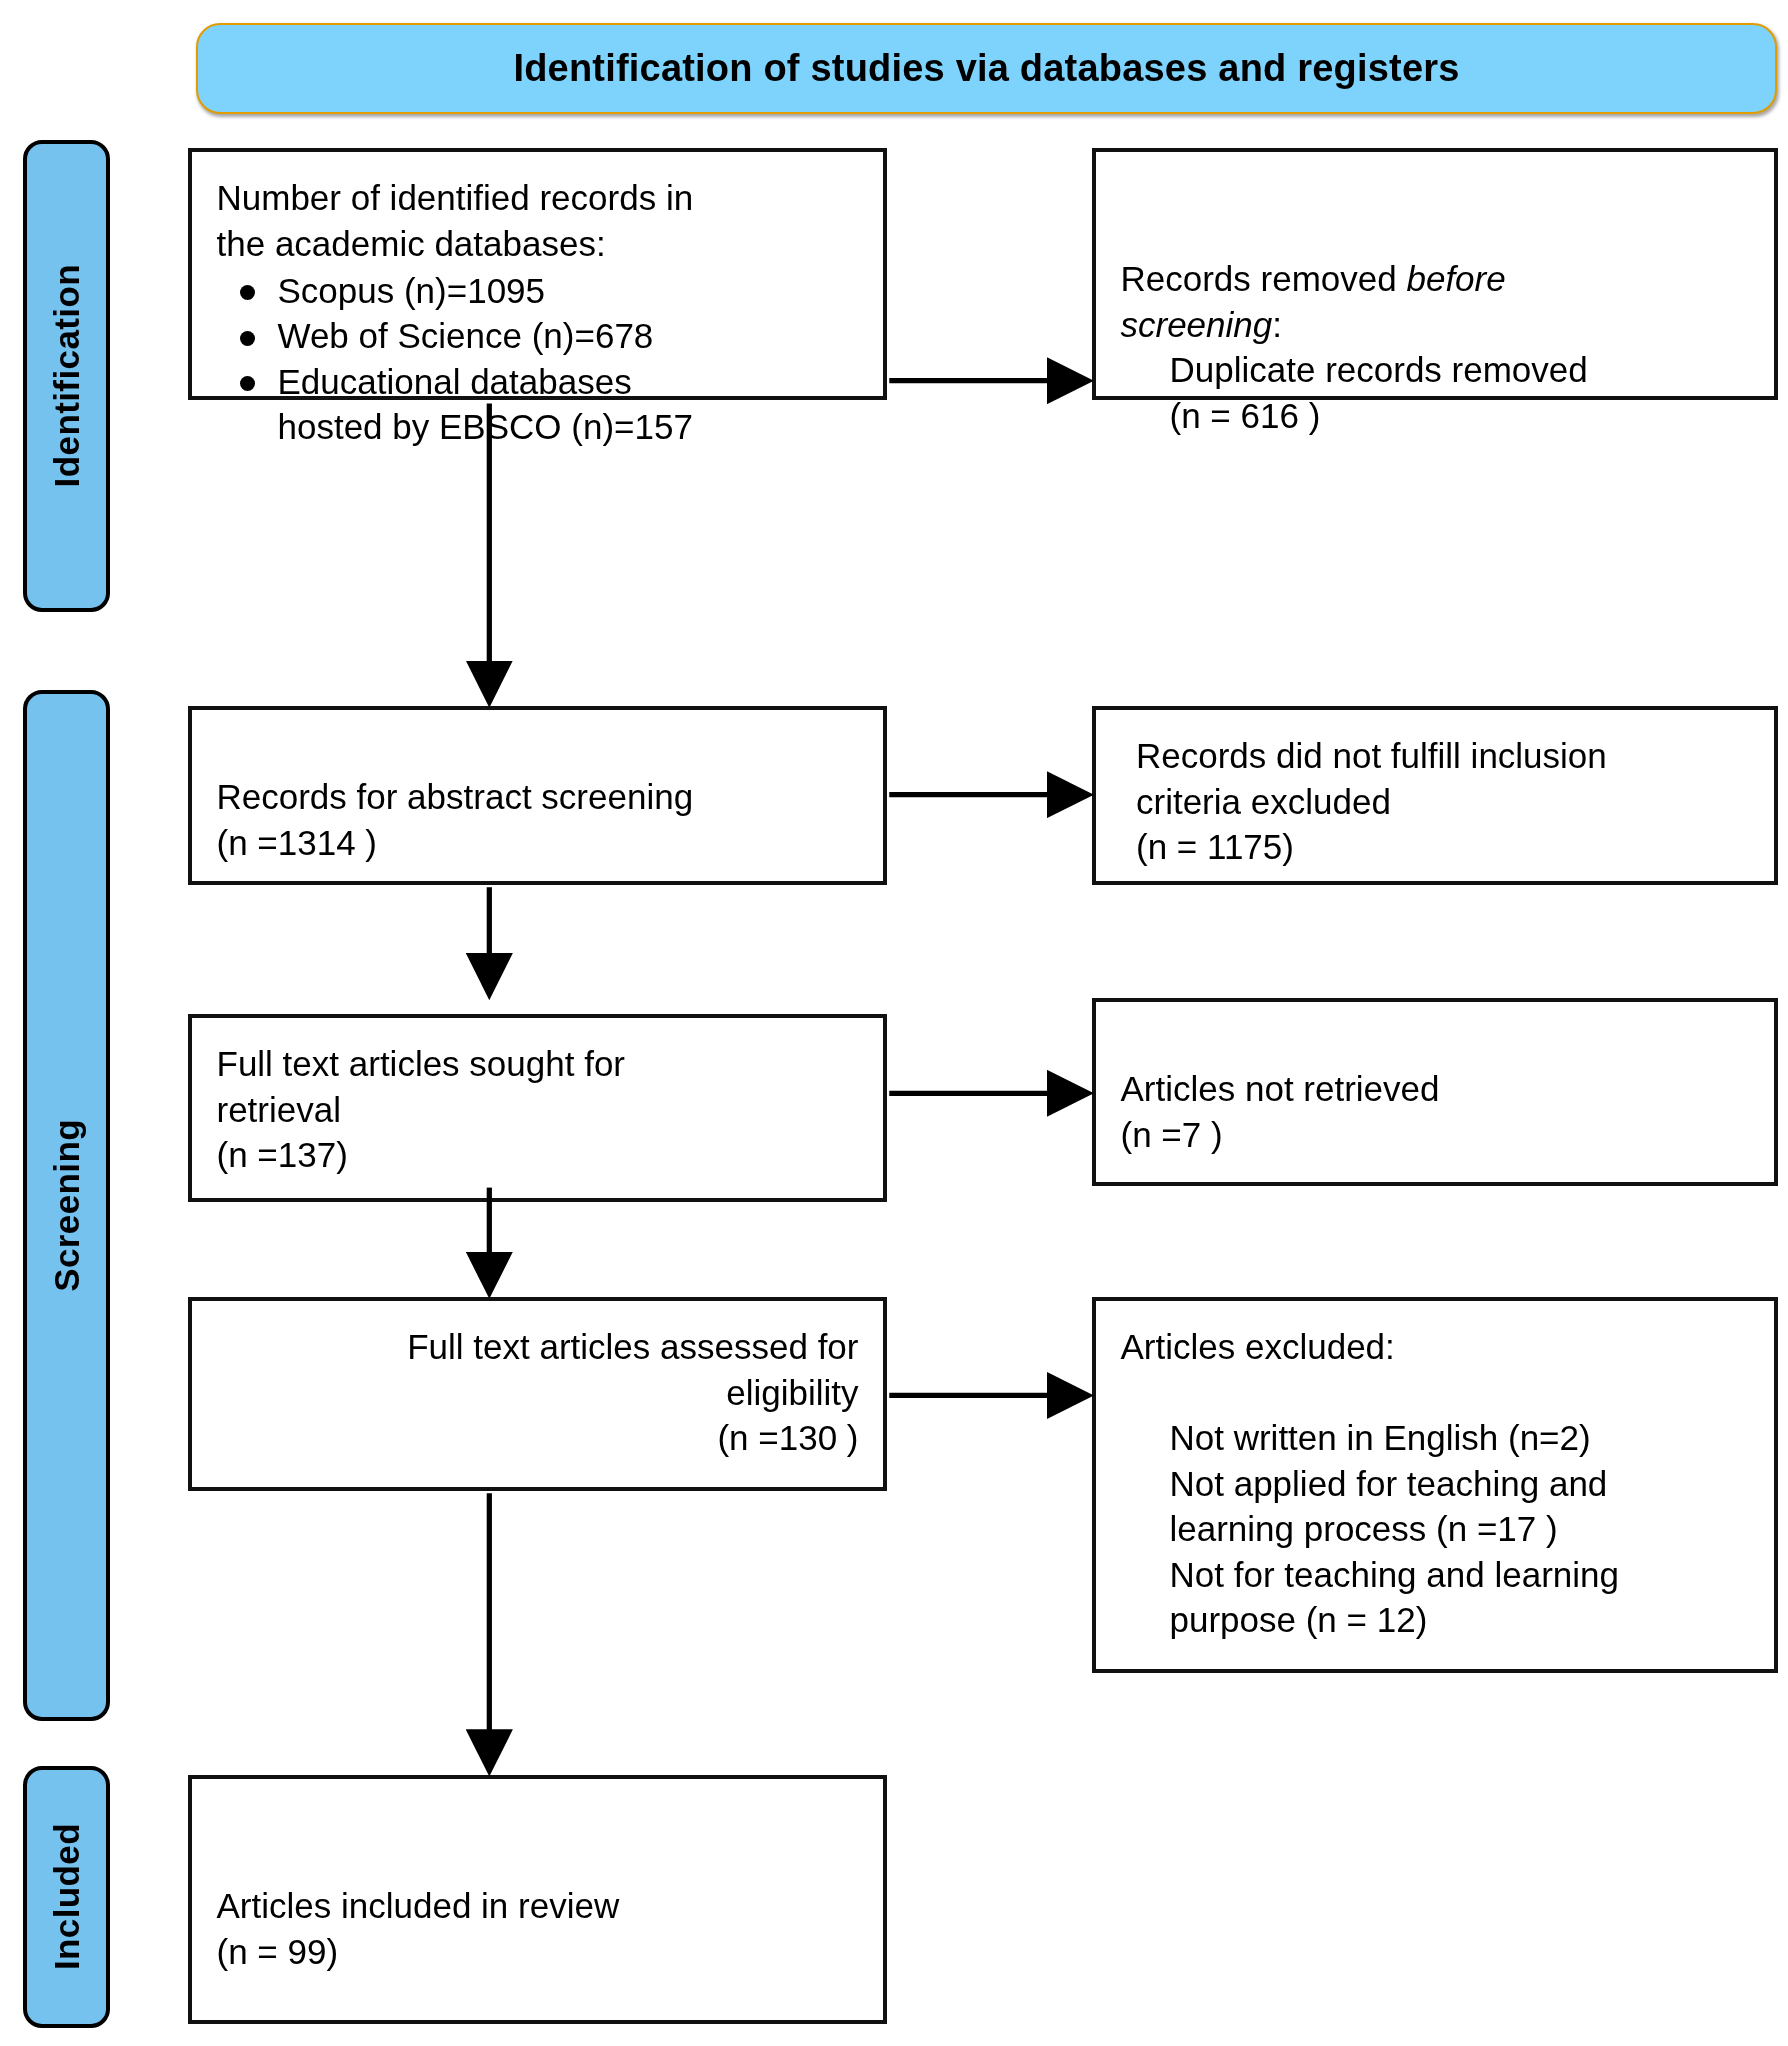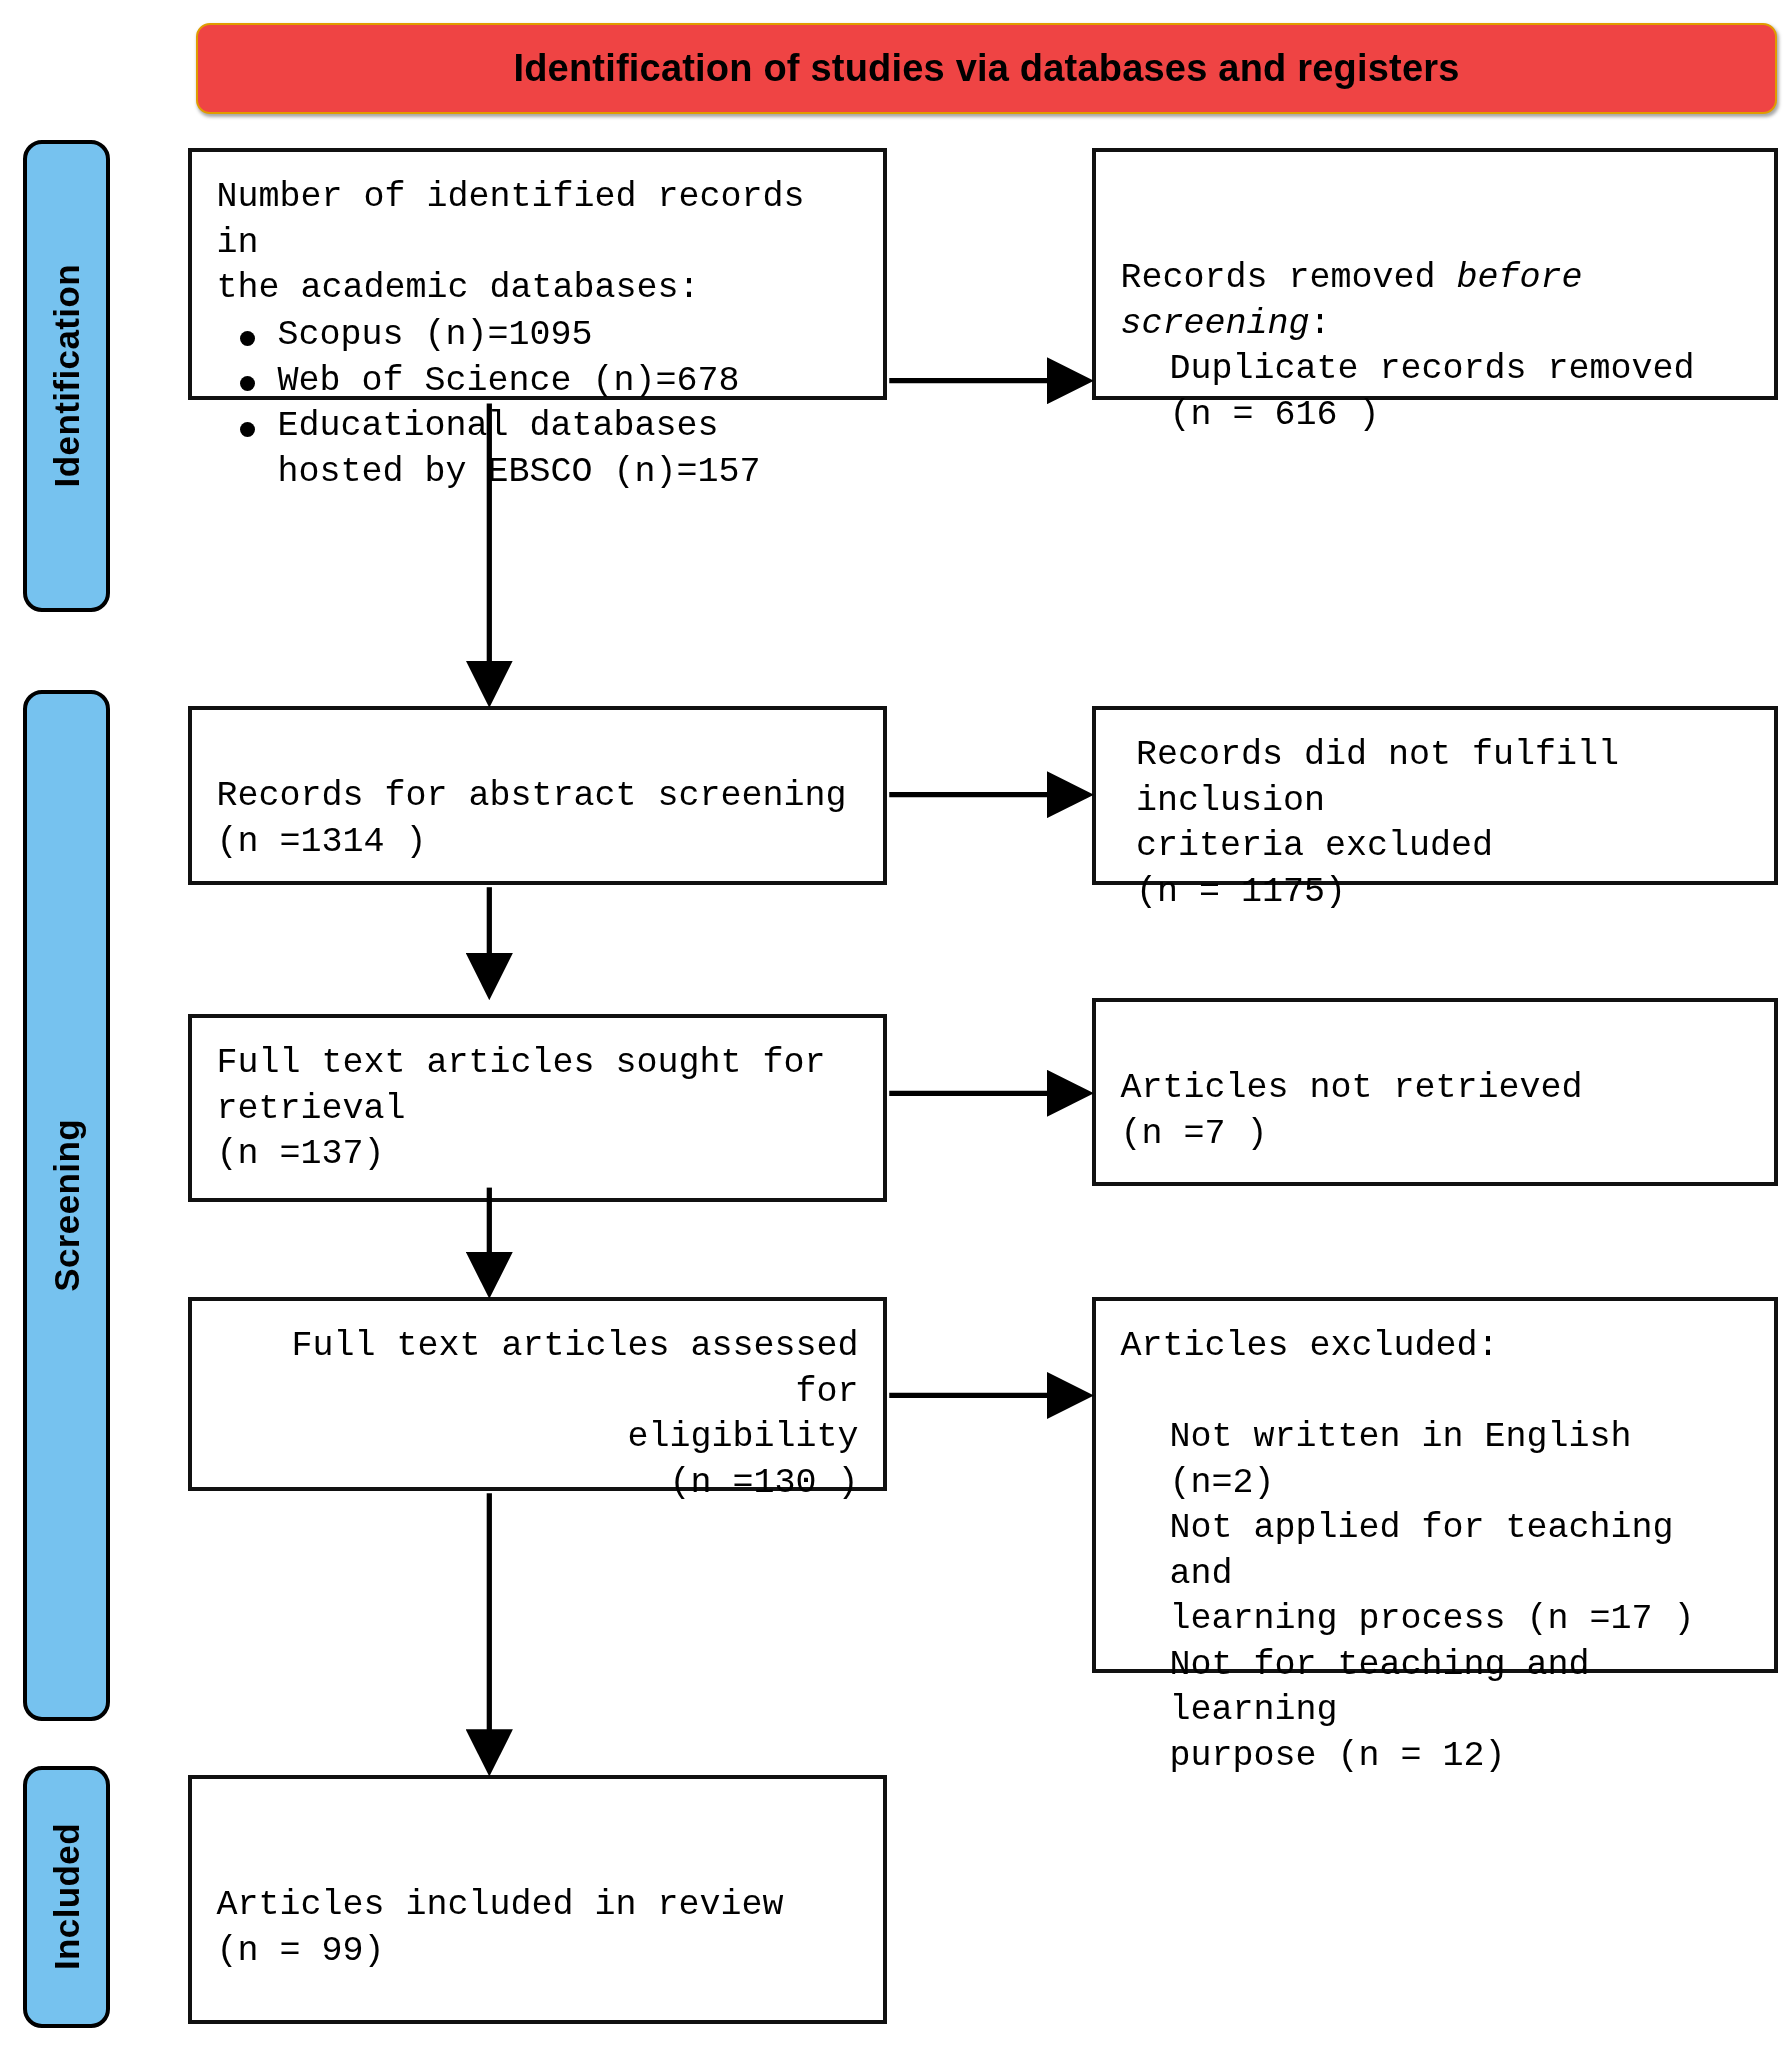--- a/index.html
+++ b/index.html
@@ -16,23 +16,23 @@
     overflow: hidden;
   }
 
   
   .banner {
     position: absolute;
     left: 196px;
     top: 23px;
     width: 1581px;
     height: 91px;
-    background: #ef4444;
+    background: #7dd3fc;
     border: 2.6px solid #E09C00;
-    border-radius: 14px;
+    border-radius: 24px;
     box-shadow: 1.7px 2.6px 3.5px rgba(0,0,0,0.35);
     display: flex;
     align-items: center;
     justify-content: center;
     box-sizing: border-box;
   }
   .banner-title {
     font-size: 38px;
     font-weight: bold;
     color: #000000;
@@ -69,21 +69,20 @@
   
   .box {
     position: absolute;
     background: #ffffff;
     border: 4.4px solid #111111;
     box-sizing: border-box;
     padding: 23px 24.5px;
     font-size: 35px;
     line-height: 1.30;
     color: #000000;
-    font-family: Liberation Mono, monospace;
   }
   .box .txt { display: block; white-space: pre-wrap; }
   .box .ital { font-style: italic; }
 
   
   ul.bullets {
     margin: 1.7px 0 0 0;
     padding: 0 0 0 61px;
     list-style: none;
   }

